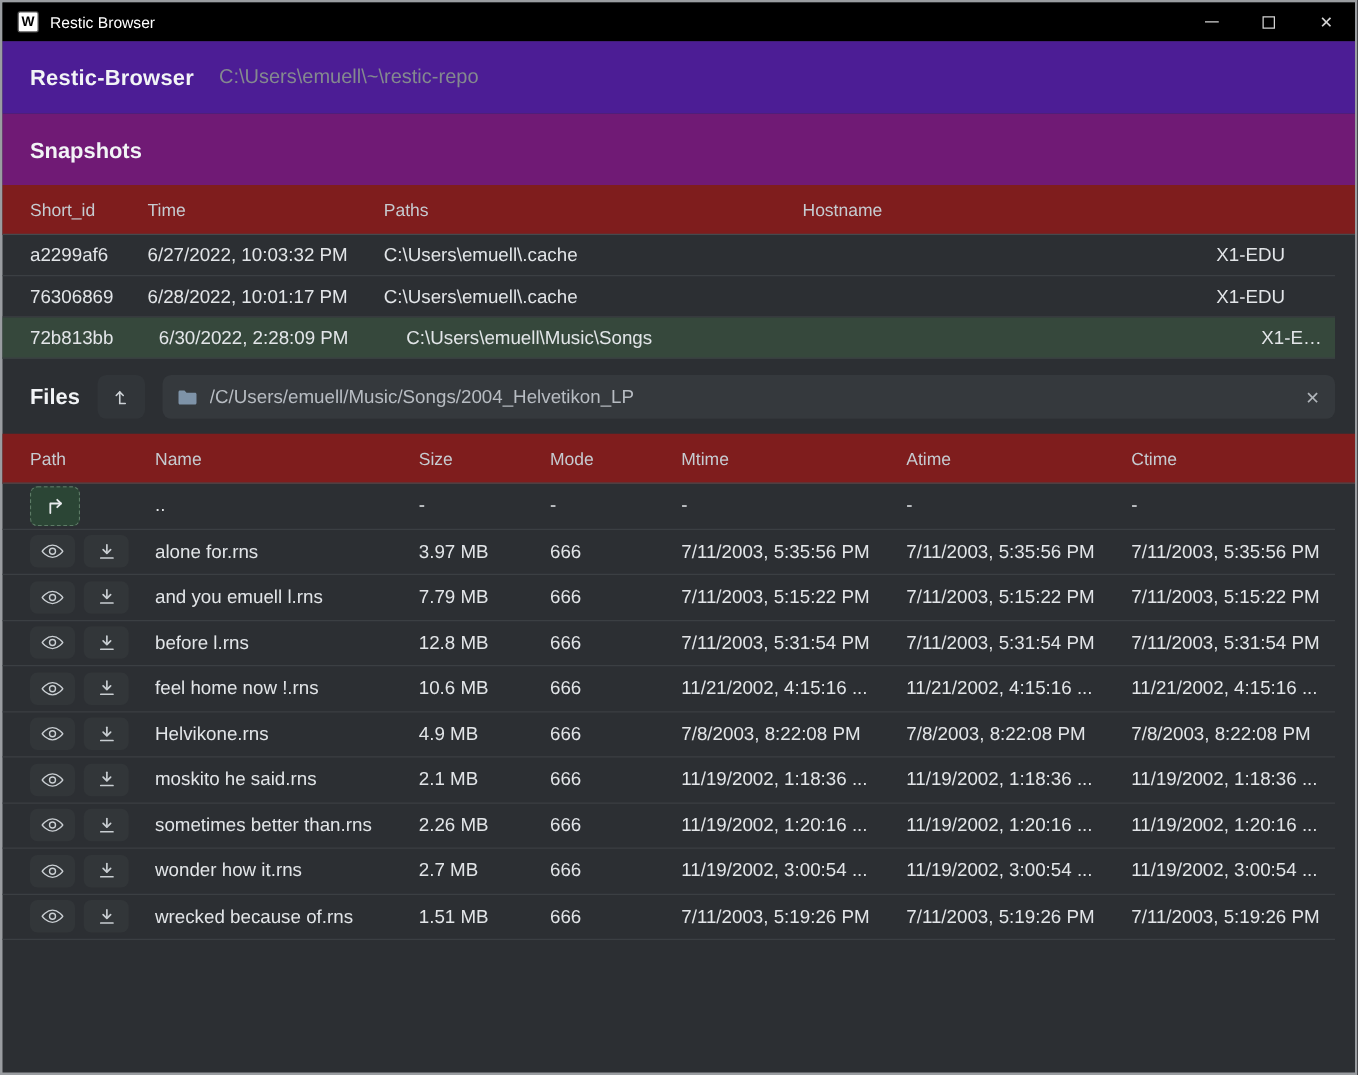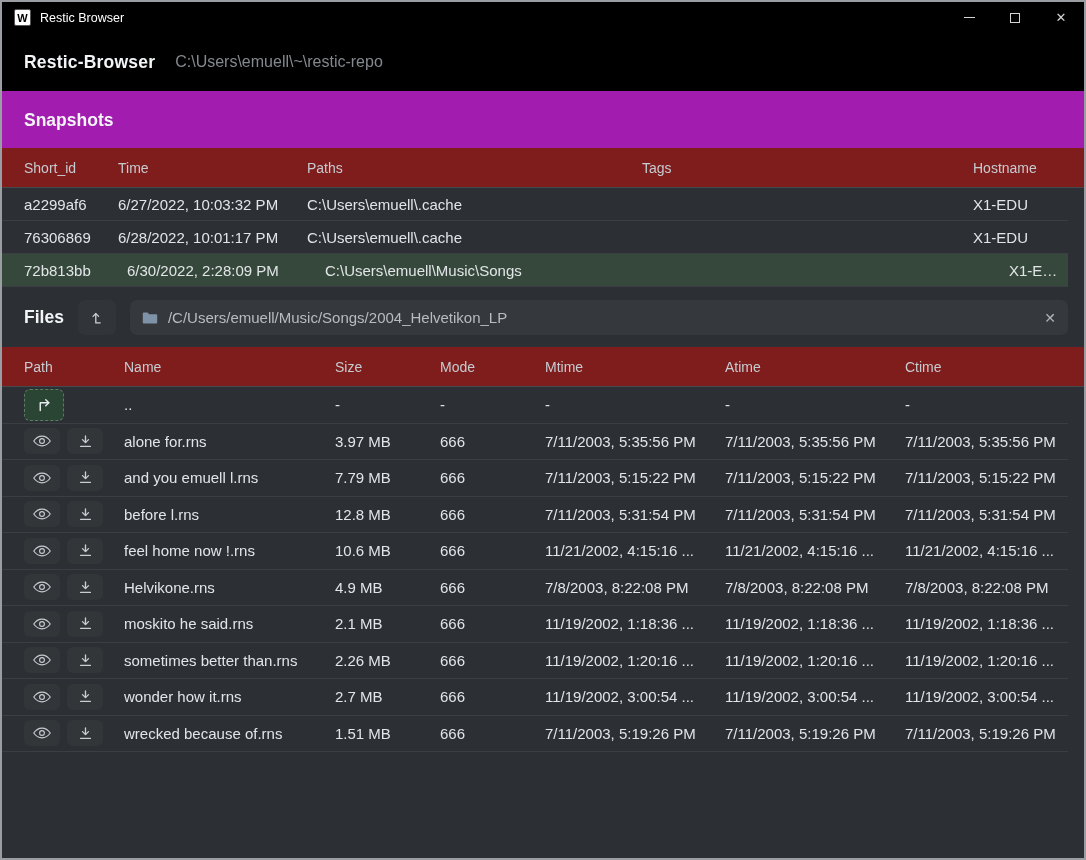--- a/index.html
+++ b/index.html
@@ -31,35 +31,35 @@
   .controls { display: flex; height: 100%; }
   .ctrl {
     width: 46px; height: 100%; display: flex; align-items: center;
     justify-content: center; color: #d4d4d4; cursor: default;
   }
   .glyph-min { width: 11px; border-top: 1.5px solid #d4d4d4; display: inline-block; }
   .glyph-max { width: 10px; height: 10px; border: 1.2px solid #d4d4d4; display: inline-block; }
   .glyph-close { font-size: 13px; }
   
   .appheader {
-    height: 58px; background: #000000;
+    height: 58px; background: #4c1d95;
     display: flex; align-items: center; gap: 20px; padding: 0 22px;
     flex: 0 0 auto;
   }
   .app-title { font-size: 17.5px; font-weight: 700; color: #f2f4f6; letter-spacing: .2px; }
   .repo-btn {
     background: var(--accent-green, #27402f); color: #f2f4f6;
     border: none; border-radius: 7px; font-family: inherit;
     font-size: 15px; font-weight: 700; padding: 9px 20px; cursor: pointer;
   }
   .repo-path { font-size: 16px; color: #84898f; }
   
   .section-title {
     font-size: 17.5px; font-weight: 700; color: #f2f4f6;
-    padding: 19px 22px 17px 22px; background: #a21caf;
+    padding: 19px 22px 17px 22px; background: #701a75;
   }
   
   .thead {
     display: grid; align-items: center; height: 40px;
     color: #c6cbd0; font-size: 14px; background: #7f1d1d;
     border-bottom: 1px solid #46494d;
     padding-left: 22px; padding-right: 16px;
   }
   .snap-grid { grid-template-columns: 94px 189px 335px 331px 1fr; }
   .file-grid { grid-template-columns: 100px 211px 105px 105px 180px 180px 1fr; }
@@ -133,21 +133,20 @@
     <span class="app-title">Restic-Browser</span>
     <span class="repo-path">C:\Users\emuell\~\restic-repo</span>
   </div>
 
   <div class="section-title">Snapshots</div>
 
   <div class="thead snap-grid">
     <div class="cell">Short_id</div>
     <div class="cell">Time</div>
     <div class="cell">Paths</div>
-    <div class="cell">Tags</div>
     <div class="cell">Hostname</div>
   </div>
 
   <div id="snap-rows">
       <div class="row snap-grid snap-row">
       <div class="cell">a2299af6</div>
       <div class="cell">6/27/2022, 10:03:32 PM</div>
       <div class="cell">C:\Users\emuell\.cache</div>
       <div class="cell"></div>
       <div class="cell">X1-EDU</div>

